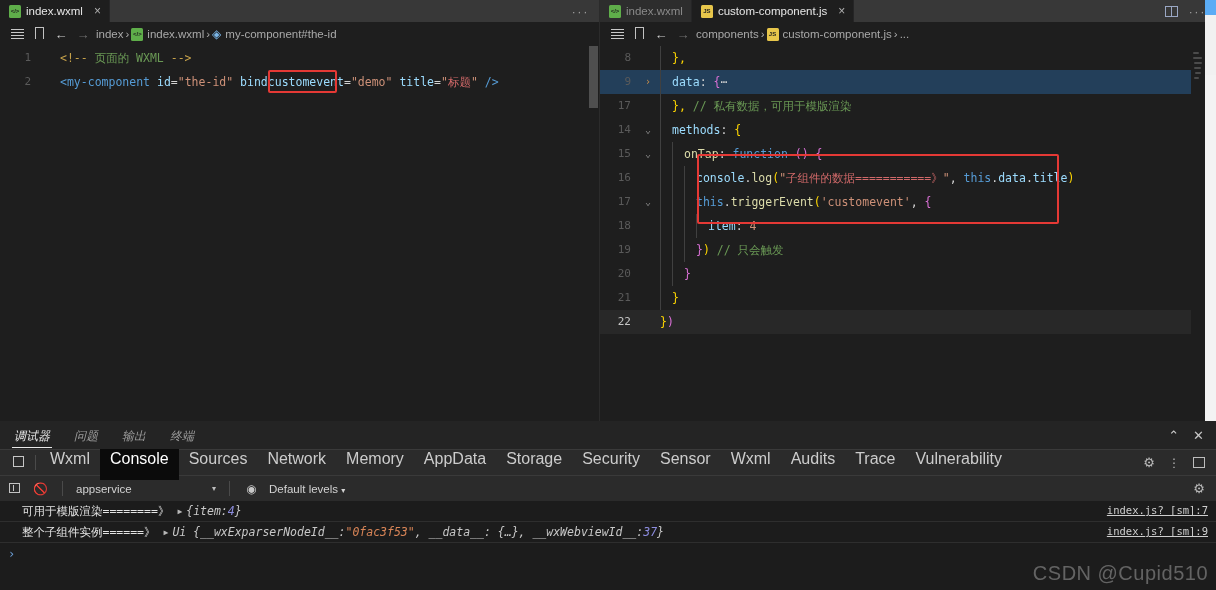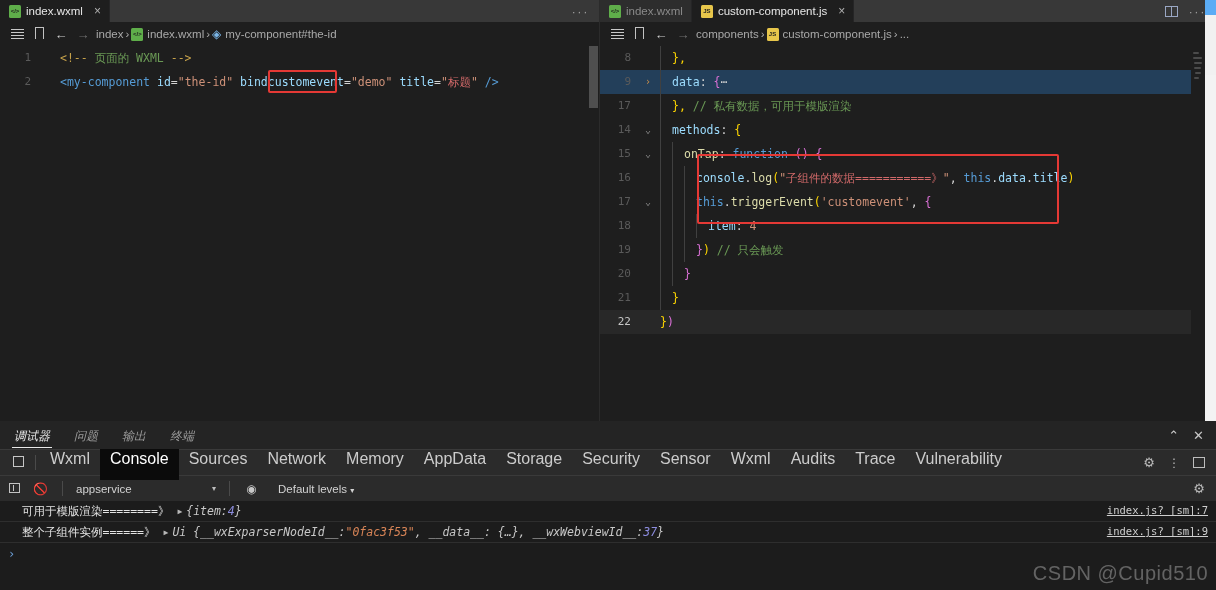--- a/index.html
+++ b/index.html
@@ -107,21 +107,21 @@
 
   .cons-bar { height: 26px; background: #2b2b2b; border-top: 1px solid #3a3a3a; display:flex; align-items:center;
               padding-left: 6px; gap: 9px; }
   .cb-ic { color: #c8c8c8; font-size: 12px; width: 17px; text-align:center; }
   .ctx-sel { display:flex; align-items:center; width: 140px; font-size: 11.5px; color:#d3d3d3; }
   .ctx-sel .cap { flex:1 1 auto; }
   .ctx-sel .arr { font-size: 8px; color:#bdbdbd; }
   .filter-in { width: 295px; height: 17px; background: #333335; border: 1px solid #4b4b4b; color: #9a9a9a;
                font-size: 11.5px; padding: 0 5px; font-family:"Liberation Sans",sans-serif; outline:none; }
   .filter-in::placeholder { color: #8b8b8b; }
-  .lvl { font-size: 11.5px; color: #d3d3d3; margin-left: 9px; text-align: center; }
+  .lvl { font-size: 11.5px; color: #d3d3d3; margin-left: 0; text-align: center; }
   .lvl .arr { font-size: 8px; }
   .cons-bar .right { margin-left:auto; padding-right: 11px; color:#b9b9b9; display:flex; align-items:center; }
 
   .cons-body { position: relative; background: #1c1c1c; height: 89px; overflow: hidden; }
   .crow2 { position: relative; display: flex; align-items: center; height: 21px;
            border-bottom: 1px solid #2e2e2e; padding-left: 22px; font-size: 11.5px;
            font-family: "DejaVu Sans Mono", monospace; color: #e4e4e4; }
   .crow2 .msg { white-space: pre; }
   .crow2 .lnk { position: absolute; right: 8px; top: 3px; color: #cfcfcf; font-size: 10.5px;
                 text-decoration: underline; font-family:"DejaVu Sans Mono", monospace; }

